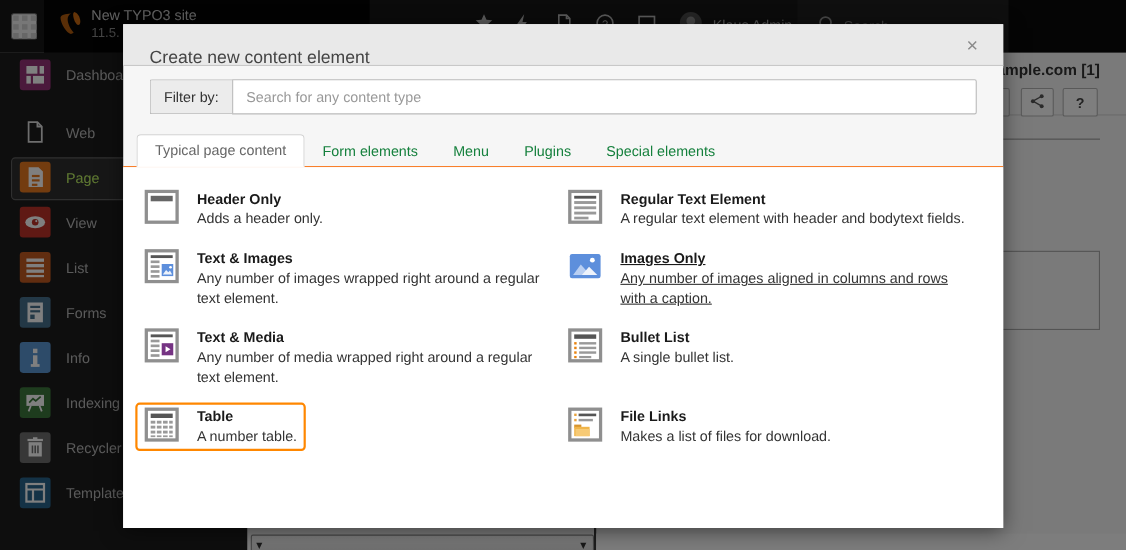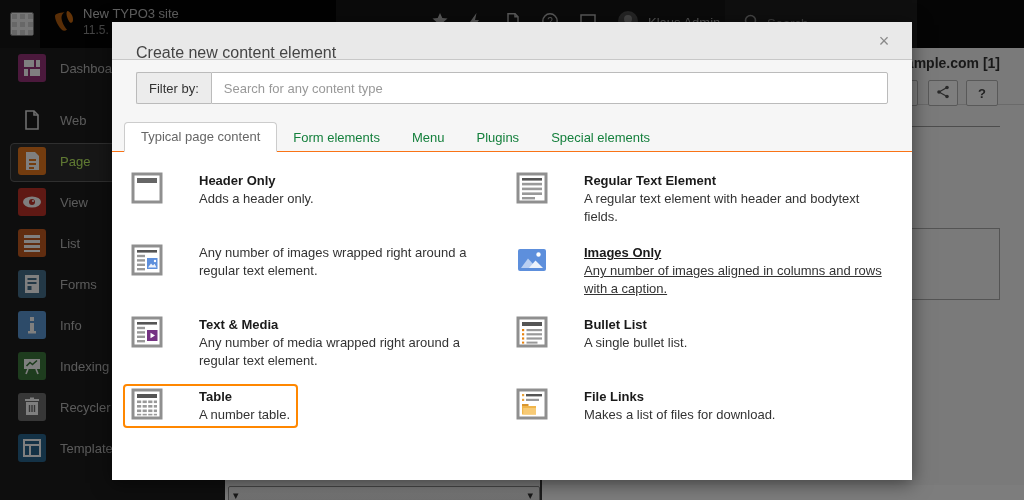--- a/index.html
+++ b/index.html
@@ -65,21 +65,21 @@
               font-size:13px; color:#333; padding:0 12px; display:flex; align-items:center; white-space:nowrap; }
   .ig-input { flex:1; border:1px solid #bbb; border-radius:0 2px 2px 0; font-size:13px; color:#333; padding:0 12px;
               font-family:"Liberation Sans", sans-serif; background:#fff; outline:none; }
   .ig-input::placeholder { color:#999; }
   .m-tabs { position:relative; padding-left:12px; border-bottom:1px solid #f97316; display:flex; align-items:flex-end; height:28px; }
   .tab { font-size:13px; color:#15803d; padding:6px 16px 7px; cursor:pointer; white-space:nowrap; position:relative; top:1px; }
   .tab.active { background:#fff; border:1px solid #ccc; border-bottom:1px solid #fff; border-radius:4px 4px 0 0; color:#666; }
   .m-content { position:absolute; left:0; top:130px; width:800px; height:328px; background:#fff; padding:16px 11px 0 11px; }
   .ce-grid { display:grid; grid-template-columns:385px 385px; row-gap:10px; align-items:start; }
   .ce-item { display:flex; align-items:flex-start; width:fit-content; max-width:100%;
-             padding:2px 6px; border:2px solid transparent; border-radius:4px; cursor:pointer;gap:20px; }
+             padding:2px 6px; border:2px solid transparent; border-radius:4px; cursor:pointer; }
   .ce-item.selected { border-color:#ff8700; }
   .ce-item.hovered .ce-title, .ce-item.hovered .ce-desc { text-decoration:underline; }
   .ce-icon { width:32px; height:32px; flex:0 0 32px; }
   .ce-text { margin-left:16px; max-width:328px; }
   .ce-title { font-size:13px; font-weight:bold; color:#1a1a1a; line-height:18px; }
   .ce-desc { font-size:13px; color:#333; line-height:18px; }
 </style>
 </head>
 <body>
 
@@ -360,20 +360,21 @@
                 <rect x="6" y="10.8" width="8" height="2.4" fill="#999"></rect>
                 <rect x="6" y="15.2" width="8" height="2.4" fill="#999"></rect>
                 <rect x="6" y="19.6" width="8" height="2.4" fill="#999"></rect>
                 <rect x="6" y="24" width="8" height="2.4" fill="#999"></rect>
                 <rect x="16" y="14" width="10.5" height="11" fill="#5d8fdc"></rect>
                 <polygon points="17,23.5 20,19.5 22,21.5 23.5,19.8 25.5,23.5" fill="#eef3fb"></polygon>
                 <circle cx="24" cy="17" r="1.2" fill="#fff"></circle>
               </svg>
           </span>
           <span class="ce-text">
+            <span class="ce-title" style="display:block">Text &amp; Images</span>
             <span class="ce-desc" style="display:block">Any number of images wrapped right around a regular text element.</span>
           </span>
         </div>
 
         <div class="ce-item hovered">
           <span class="ce-icon">
             <svg width="32" height="32" viewBox="0 0 32 32">
                 <rect x="2" y="5" width="28" height="22" rx="2" fill="#5d8fdc"></rect>
                 <polygon points="5,24 12,14.5 17.5,20.5 14.5,24" fill="#b9cff2"></polygon>
                 <polygon points="13,24 19.5,16.5 27,24" fill="#eef3fb"></polygon>

